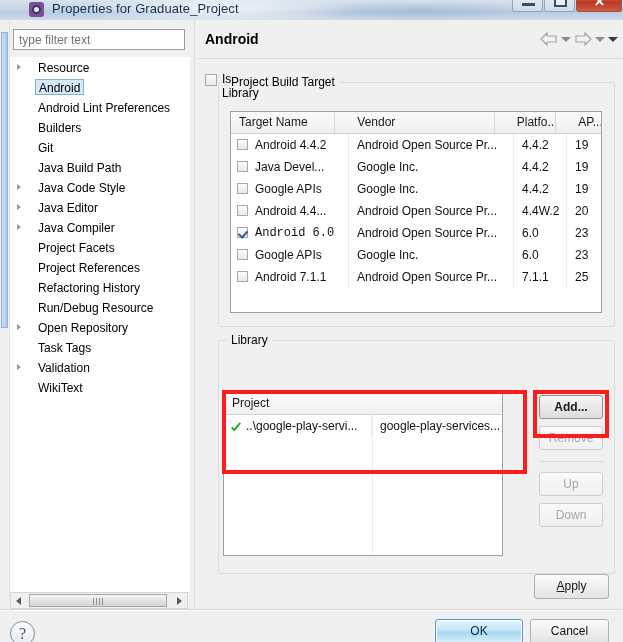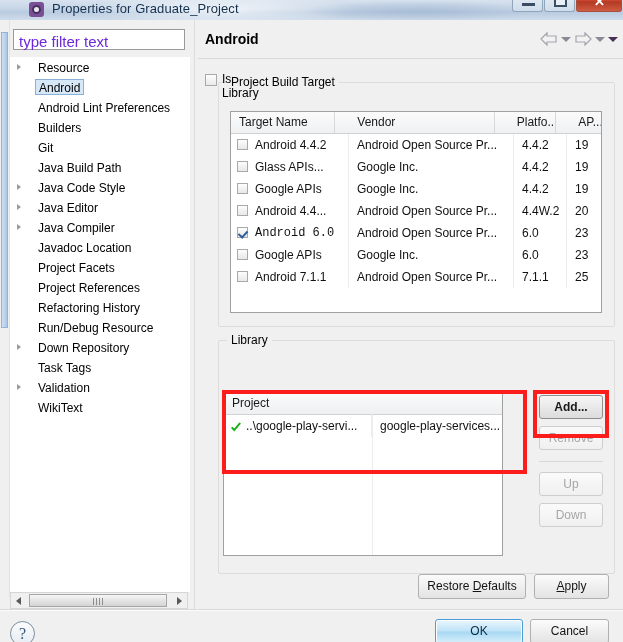--- a/index.html
+++ b/index.html
@@ -45,21 +45,21 @@
 
   
   .vstrip{position:absolute;left:0;top:0;width:9px;height:577px;background:#f0f0f0;
     border-right:1px solid #e3e3e3;}
   .vthumb{position:absolute;left:1px;top:12px;width:7px;height:296px;
     background:linear-gradient(to right,#cfe0f2,#a9c8e8);border:1px solid #8fb4d8;box-sizing:border-box;}
 
   
   .filterbox{position:absolute;left:13px;top:9px;width:172px;height:21px;
     background:#fff;border:1px solid #9a9a9a;box-sizing:border-box;}
-  .filterbox span{position:absolute;left:5px;top:3px;color:#6d28d9;font-size:15px;}
+  .filterbox span{position:absolute;left:5px;top:3px;color:#737373;font-size:12px;}
 
   
   .tree{position:absolute;left:10px;top:37px;width:178px;height:533px;background:#fff;
     border:1px solid #fff;overflow:hidden;}
   .trow{position:relative;height:20px;line-height:20px;white-space:nowrap;font-size:12px;}
   .trow .arw{position:absolute;left:6px;top:6px;width:0;height:0;
     border-left:4px solid #9a9a9a;border-top:3.5px solid transparent;border-bottom:3.5px solid transparent;}
   .trow .lbl{position:absolute;left:27px;top:0;}
   .trow.sel .lbl{background:#d6e7f8;border:1px solid #8bb0d6;padding:0 3px;
     left:24px;top:1px;height:16px;line-height:16px;box-sizing:border-box;}
@@ -214,37 +214,34 @@
         </div>
         <div class="trow">
           <span class="arw"></span>
           <span class="lbl">Java Editor</span>
         </div>
         <div class="trow">
           <span class="arw"></span>
           <span class="lbl">Java Compiler</span>
         </div>
         <div class="trow">
-          <span class="lbl">Javadoc Location</span>
-        </div>
-        <div class="trow">
           <span class="lbl">Project Facets</span>
         </div>
         <div class="trow">
           <span class="lbl">Project References</span>
         </div>
         <div class="trow">
           <span class="lbl">Refactoring History</span>
         </div>
         <div class="trow">
           <span class="lbl">Run/Debug Resource</span>
         </div>
         <div class="trow">
           <span class="arw"></span>
-          <span class="lbl">Down Repository</span>
+          <span class="lbl">Open Repository</span>
         </div>
         <div class="trow">
           <span class="lbl">Task Tags</span>
         </div>
         <div class="trow">
           <span class="arw"></span>
           <span class="lbl">Validation</span>
         </div>
         <div class="trow">
           <span class="lbl">WikiText</span>
@@ -297,21 +294,21 @@
             <div class="th" style="width: 34px;">AP...</div>
           </div>
         <div id="bt-body">
             <div class="trw">
               <div class="td hascb" style="width: 118px;"><span class="cbx"></span><span>Android 4.4.2</span></div>
               <div class="td" style="width: 165px;"><span>Android Open Source Pr...</span></div>
               <div class="td" style="width: 53px;"><span>4.4.2</span></div>
               <div class="td" style="width: 34px;"><span>19</span></div>
             </div>
             <div class="trw">
-              <div class="td hascb" style="width: 118px;"><span class="cbx"></span><span>Glass APIs...</span></div>
+              <div class="td hascb" style="width: 118px;"><span class="cbx"></span><span>Java Devel...</span></div>
               <div class="td" style="width: 165px;"><span>Google Inc.</span></div>
               <div class="td" style="width: 53px;"><span>4.4.2</span></div>
               <div class="td" style="width: 34px;"><span>19</span></div>
             </div>
             <div class="trw">
               <div class="td hascb" style="width: 118px;"><span class="cbx"></span><span>Google APIs</span></div>
               <div class="td" style="width: 165px;"><span>Google Inc.</span></div>
               <div class="td" style="width: 53px;"><span>4.4.2</span></div>
               <div class="td" style="width: 34px;"><span>19</span></div>
             </div>
@@ -372,21 +369,20 @@
       <div class="sbtn dis" style="left:341px;top:452px;">Up</div>
       <div class="sbtn dis" style="left:341px;top:483px;">Down</div>
     </div>
 
     <div class="redbox" style="left:222px;top:370px;width:305px;height:84px;"></div>
     <div class="redbox" style="left:533px;top:370px;width:76px;height:48px;"></div>
 
     <div class="botrule"></div>
     <div class="botrule2"></div>
 
-    <div class="dbtn" style="left:418px;top:554px;width:108px;"><span id="rd">Restore <u>D</u>efaults</span></div>
     <div class="dbtn" style="left:534px;top:554px;width:75px;"><span id="ap"><u>A</u>pply</span></div>
 
     <div class="dbtn primary" style="left:435px;top:599px;width:88px;">OK</div>
     <div class="dbtn" style="left:530px;top:599px;width:79px;">Cancel</div>
 
     <div class="helpbtn">?</div>
   </div>
 </div>
 
 </body></html>

